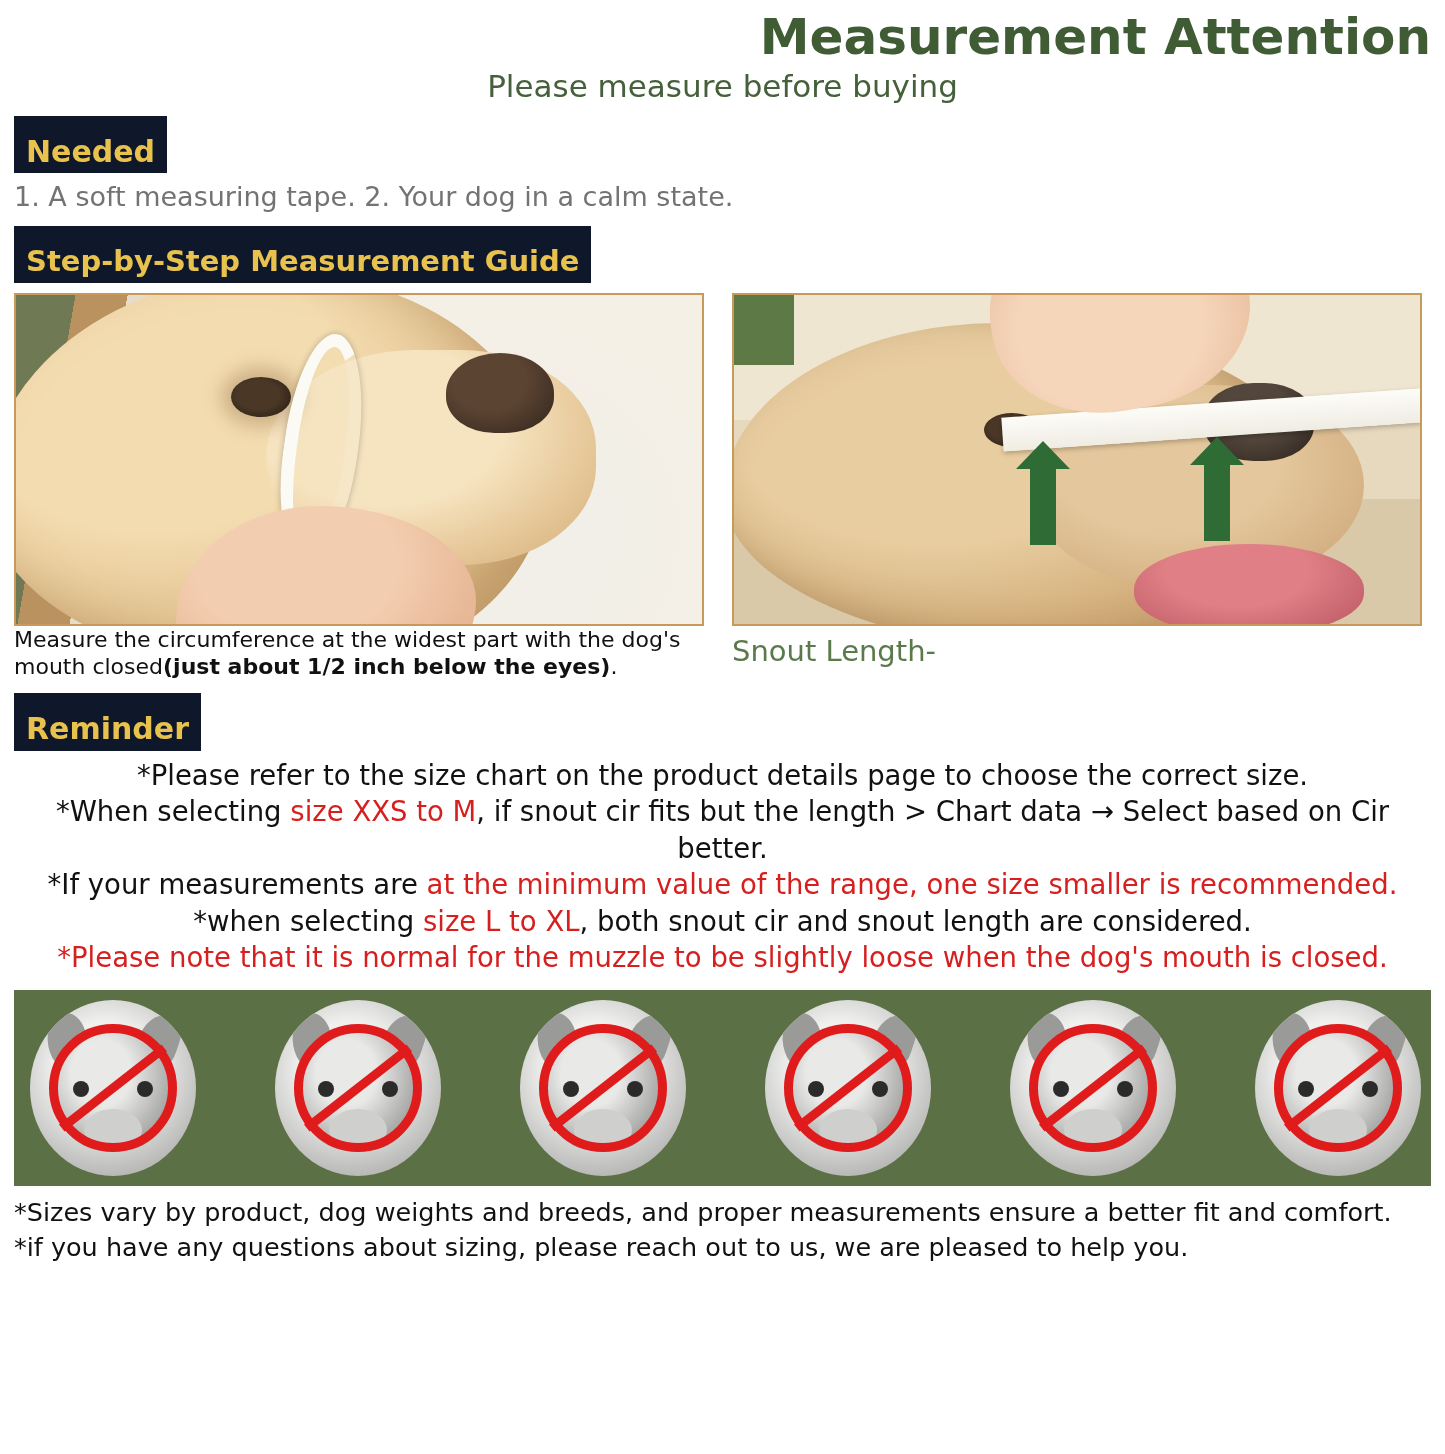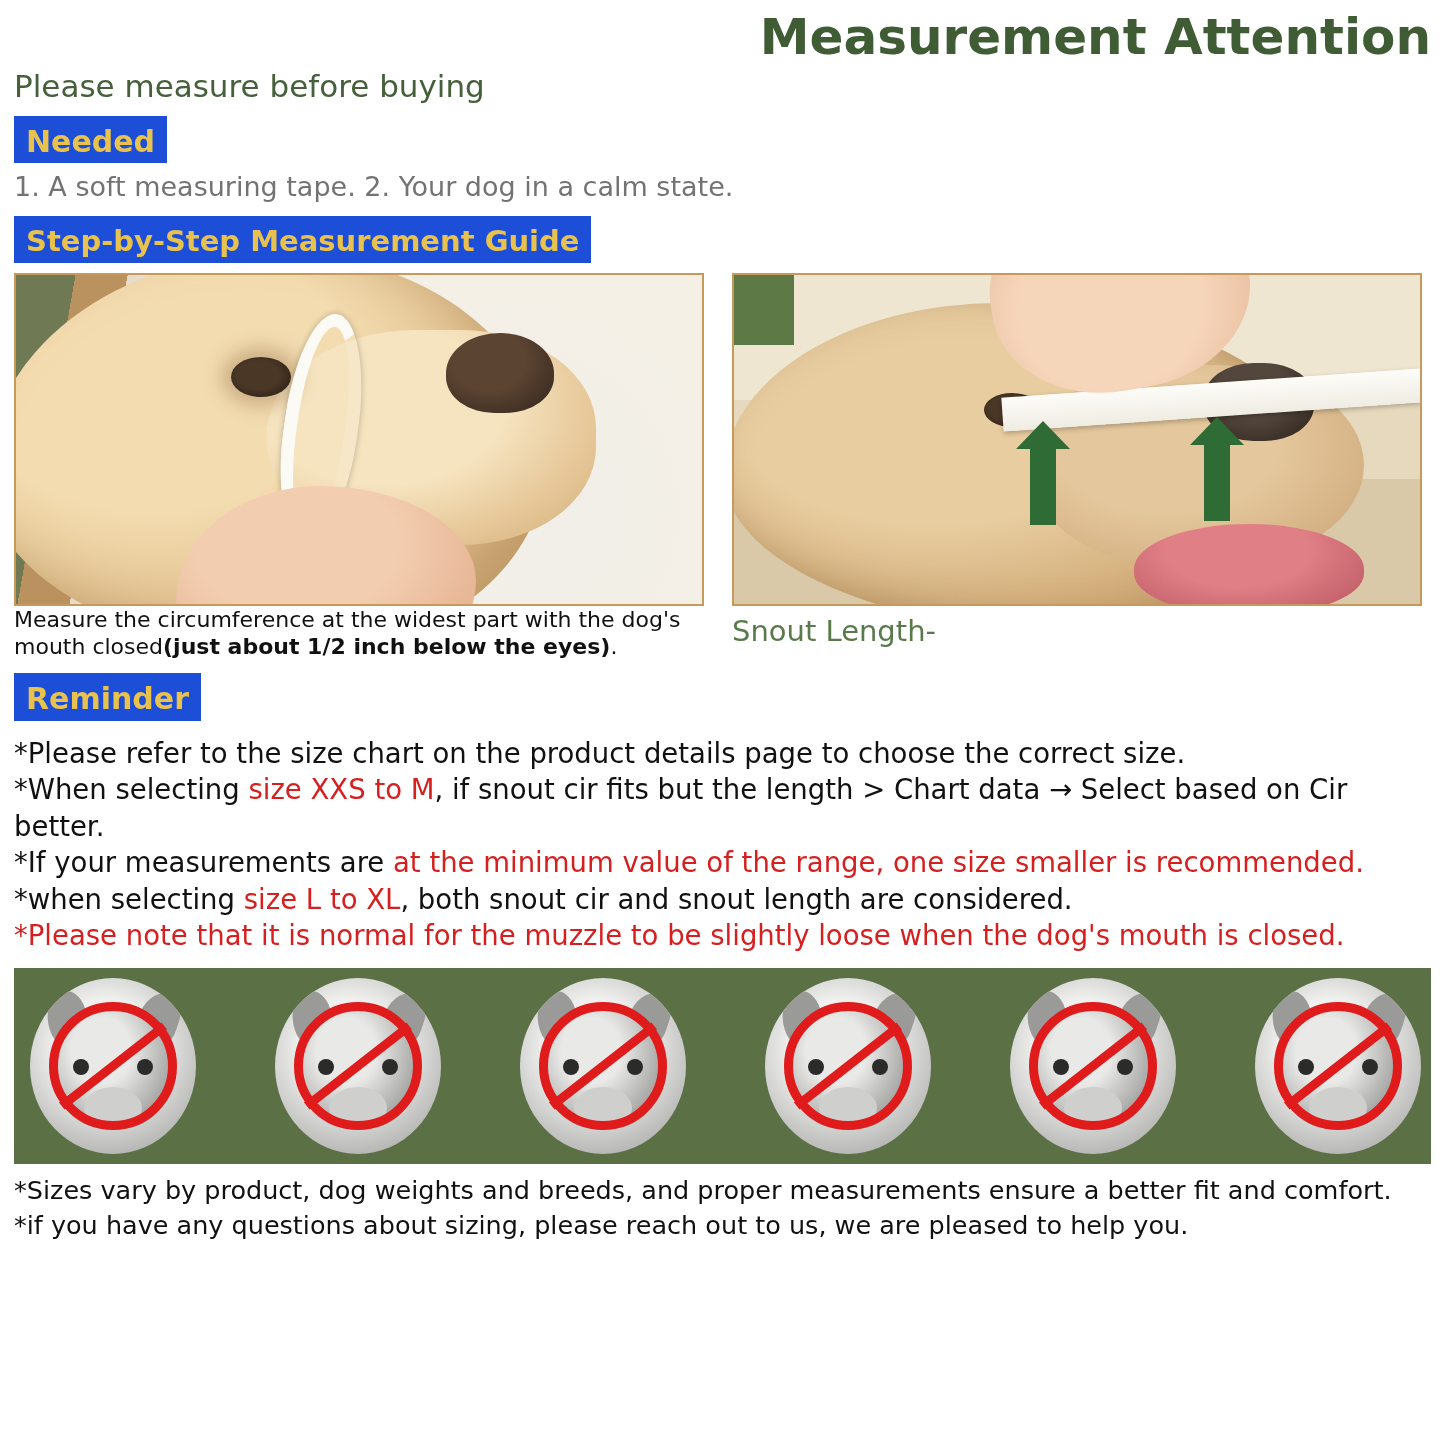--- a/index.html
+++ b/index.html
@@ -26,33 +26,34 @@
   .title {
     text-align: right;
     font-size: 50px;
     font-weight: bold;
     color: #3f5c35;
     letter-spacing: 0px;
     line-height: 1.08;
     margin-top: 4px;
   }
   .subtitle {
+    text-align: center;
     font-size: 31px;
     color: #45603a;
     margin-top: 4px;
     font-weight: 400;
   }
 
   
   .chip {
     display: inline-block;
-    background: #1d4ed8;
+    background: #0f172a;
     color: #e8c24c;
     font-weight: bold;
-    padding: 8px 12px 4px 12px;
+    padding: 18px 12px 4px 12px;
     font-size: 30px;
     line-height: 1.18;
     margin-top: 12px;
   }
   .chip.small { font-size: 29px; }
 
   .para {
     font-size: 27px;
     line-height: 1.3;
     margin-top: 6px;
@@ -205,21 +206,22 @@
     font-size: 22px;
     line-height: 1.26;
     margin-top: 0px;
   }
   .cap-body b { font-weight: bold; }
 
   
   .rem-list {
     font-size: 27.5px;
     line-height: 1.33;
-    margin-top: 14px;
+    margin-top: 6px;
+    text-align: center;
   }
   .rem-list .red { color: #d61f1f; }
   .rem-line { white-space: normal; }
 
   
   .banner {
     margin-top: 14px;
     background: #5c7046;
     display: flex;
     align-items: stretch;

